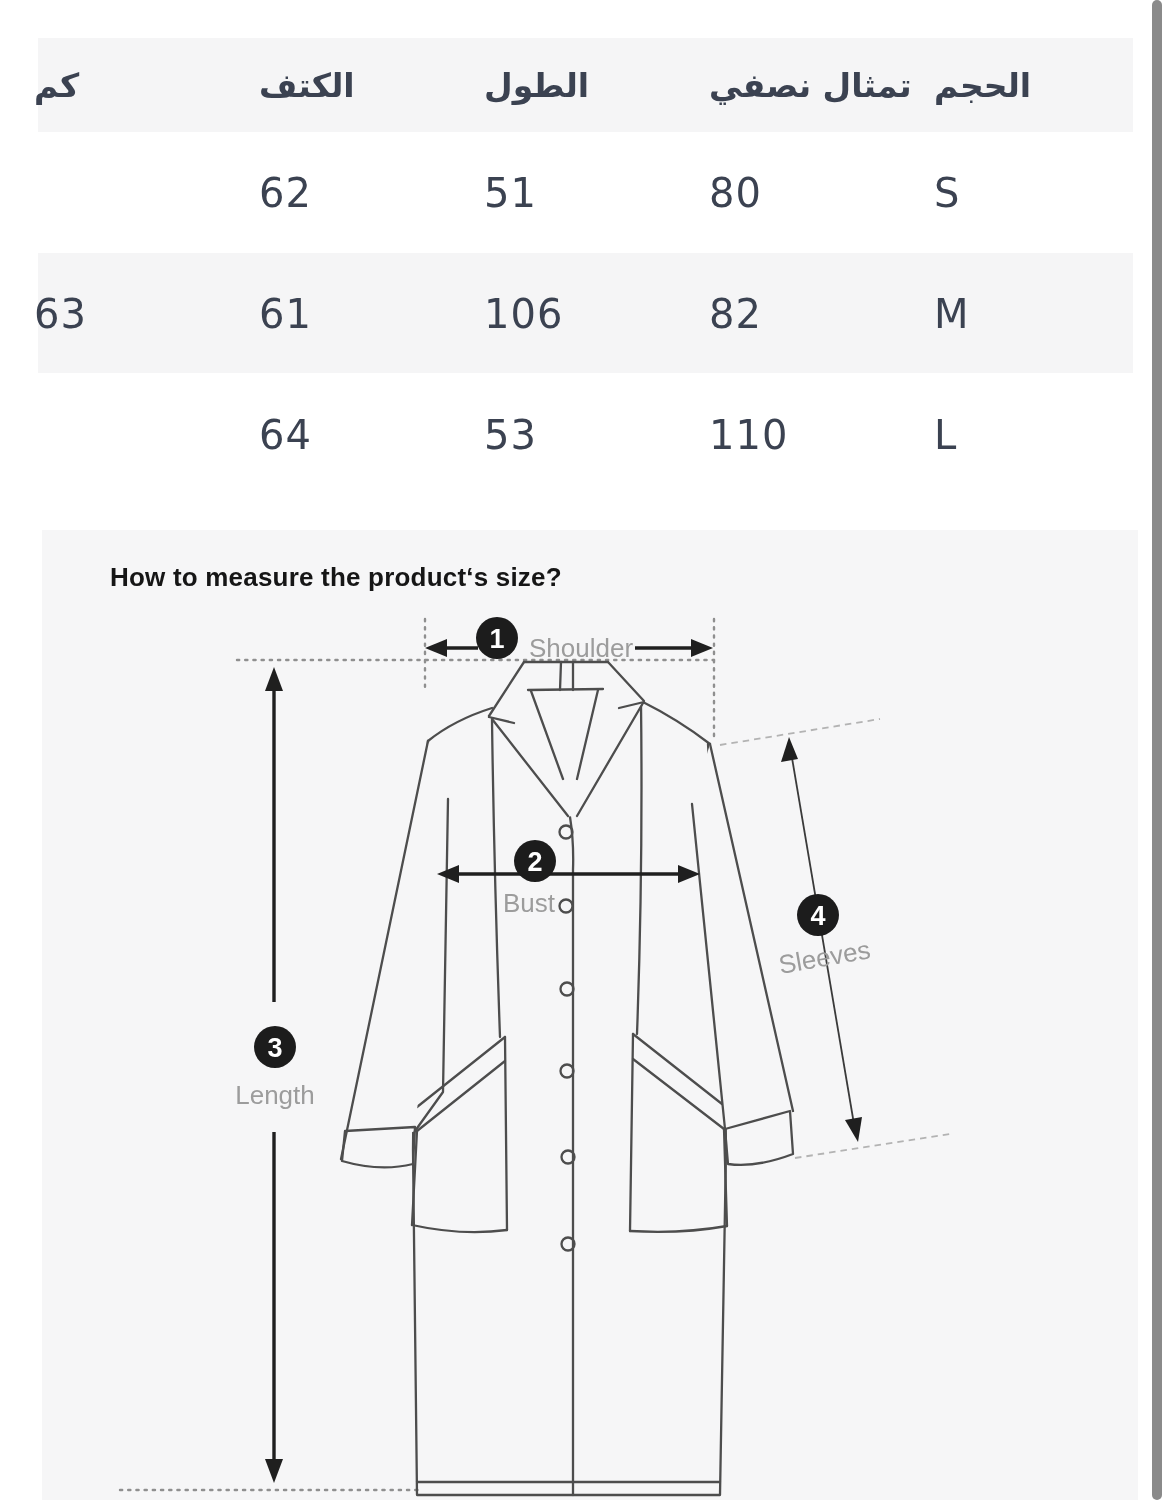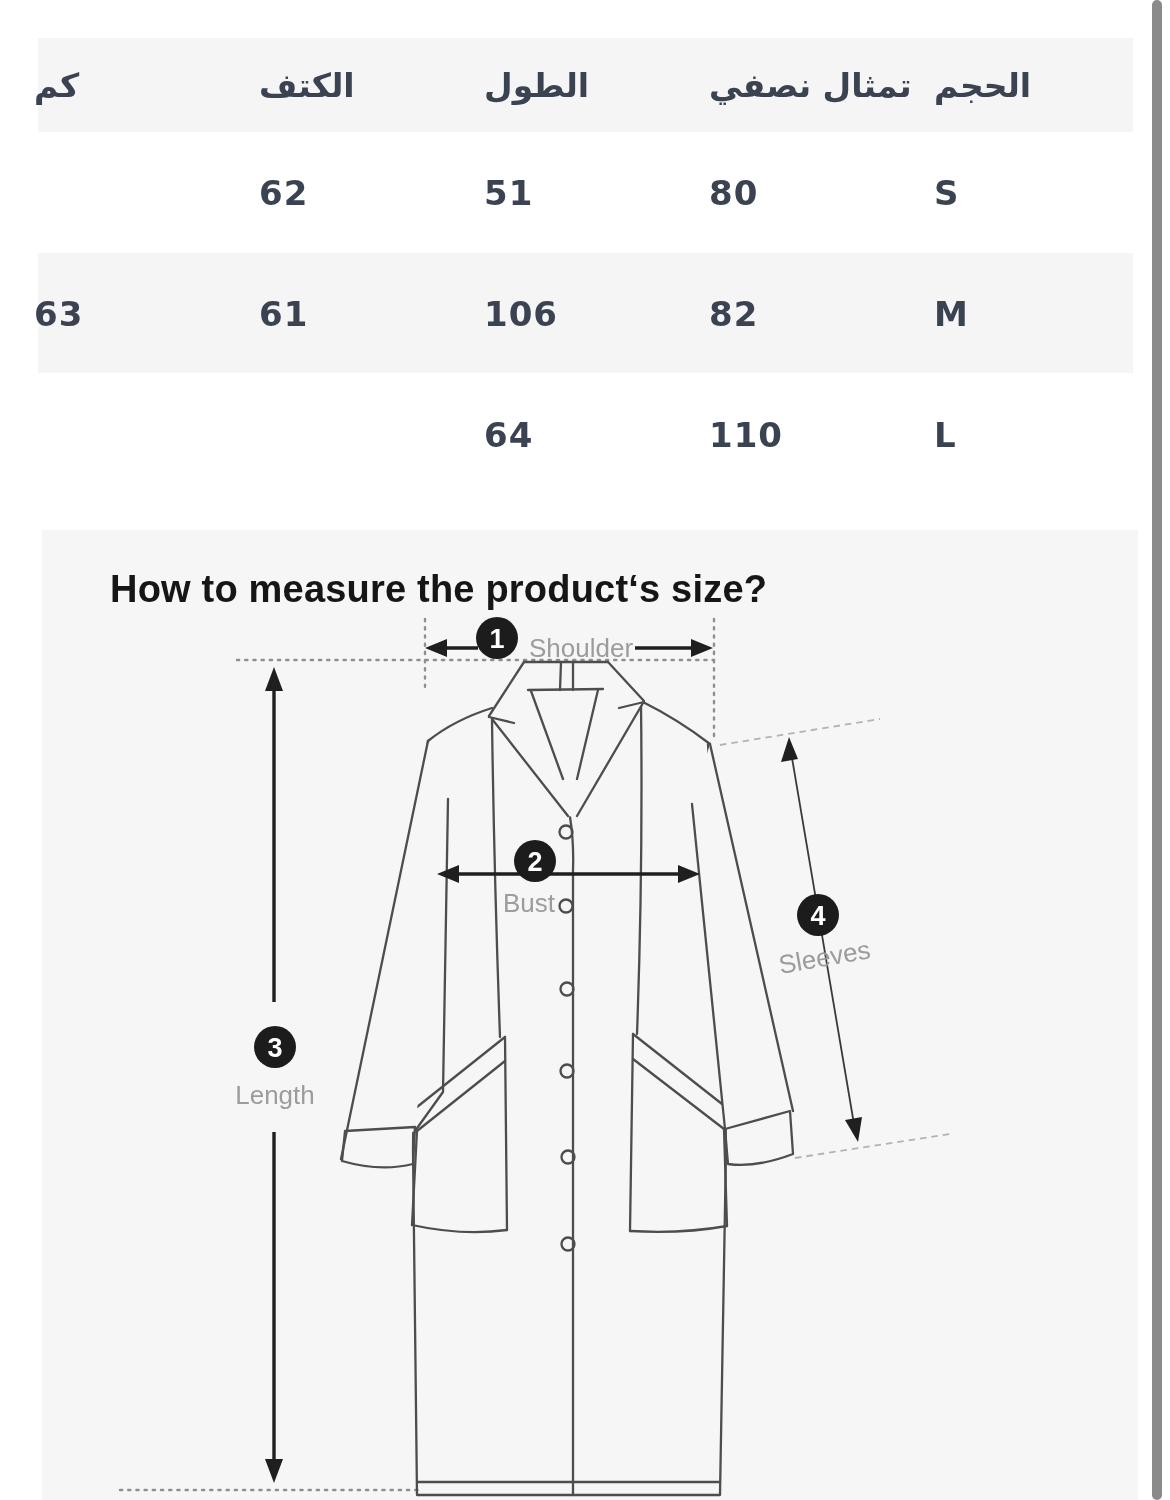--- a/index.html
+++ b/index.html
@@ -10,25 +10,25 @@
   
   .stripe{position:absolute;left:38px;width:1095px;background:#f5f5f6;}
   .stripe.header{top:38px;height:94px;}
   .stripe.rowm{top:253px;height:120px;}
   .size-table{position:absolute;left:34px;top:38px;width:1125px;direction:rtl;color:#3b4251;}
   .t-row{display:grid;grid-template-columns:repeat(5,1fr);align-items:center;}
   .t-row.head{height:94px;}
   .t-row.body{height:121px;}
   .t-cell{text-align:left;white-space:nowrap;}
   .t-row.head .t-cell{font-size:33px;font-weight:700;}
-  .t-row.body .t-cell{font-size:34px;font-weight:700;letter-spacing:1px;}
+  .t-row.body .t-cell{font-size:40px;font-weight:400;letter-spacing:1px;}
 
   
   .diagram-panel{position:absolute;left:42px;top:530px;width:1096px;height:970px;background:#f6f6f7;}
-  .diagram-title{position:absolute;left:68px;top:38px;font-size:38px;font-weight:700;color:#161616;
+  .diagram-title{position:absolute;left:68px;top:32px;font-size:26px;font-weight:700;color:#161616;
                  letter-spacing:.2px;font-family:"Liberation Sans","DejaVu Sans",sans-serif;}
   .diagram-svg{position:absolute;left:0;top:0;width:1096px;height:970px;}
 
   svg text.meas-label{fill:#9c9c9c;font-size:26px;font-family:"Liberation Sans","DejaVu Sans",sans-serif;}
   svg text.badge-num{fill:#ffffff;font-size:27px;font-weight:700;text-anchor:middle;
                      font-family:"Liberation Sans","DejaVu Sans",sans-serif;}
   .coat{stroke:#4d4d4d;stroke-width:2.3;fill:none;stroke-linecap:round;stroke-linejoin:round;}
   .coat-fill{fill:#f6f6f7;stroke:none;}
   .dot-line{stroke:#8f8f8f;stroke-width:2.4;stroke-dasharray:2.2 6;fill:none;stroke-linecap:round;}
   .dash-line{stroke:#b3b3b3;stroke-width:1.8;stroke-dasharray:6.5 5;fill:none;}
@@ -66,20 +66,21 @@
     <div class="t-row body">
       <div class="t-cell">M</div>
       <div class="t-cell">82</div>
       <div class="t-cell">106</div>
       <div class="t-cell">61</div>
       <div class="t-cell">63</div>
     </div>
     <div class="t-row body">
       <div class="t-cell">L</div>
       <div class="t-cell">110</div>
+      <div class="t-cell">53</div>
       <div class="t-cell">64</div>
     </div>
   </div>
 
   <div class="diagram-panel">
     <svg class="diagram-svg" viewBox="0 0 1096 970">
 
       <g>
         <line class="dot-line" x1="195" y1="130" x2="672" y2="130"></line>
         <line class="dot-line" x1="383" y1="89" x2="383" y2="161"></line>

